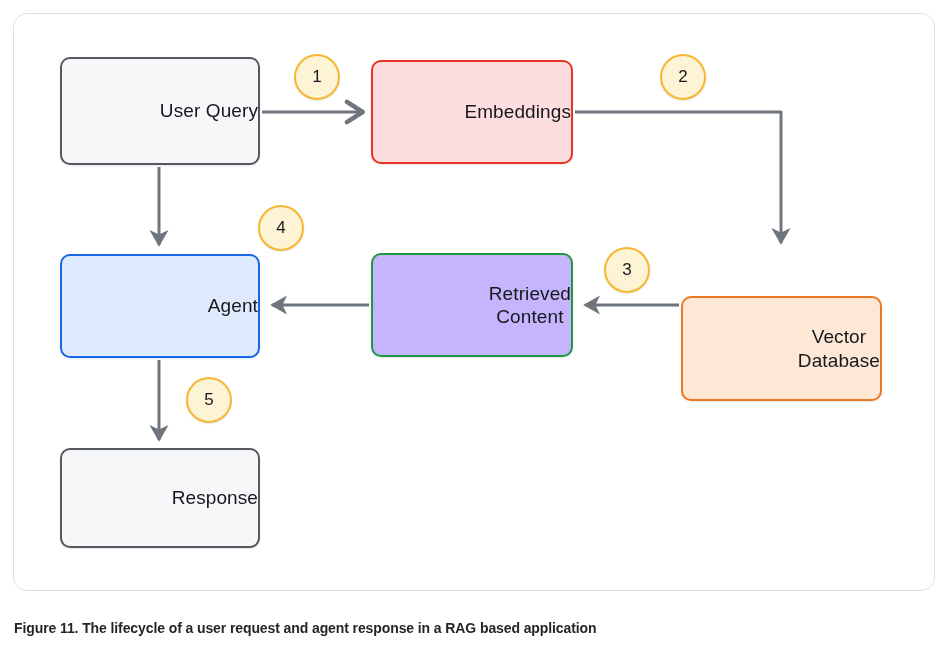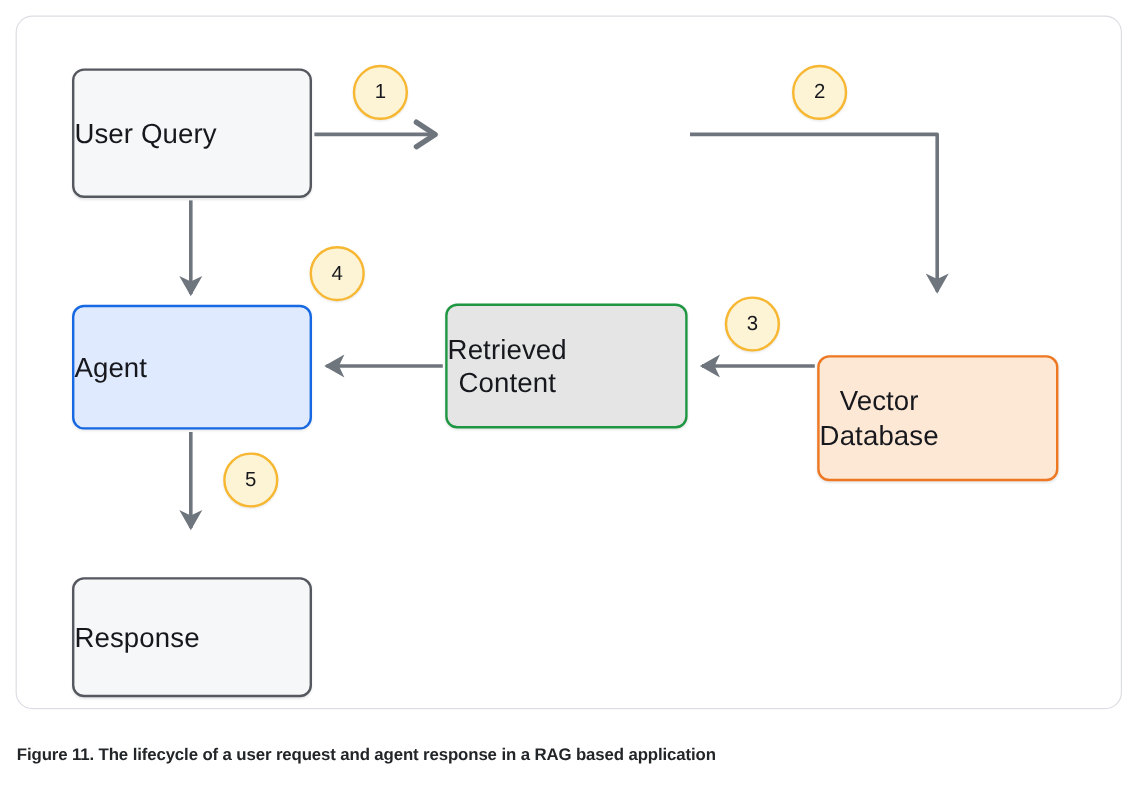--- a/index.html
+++ b/index.html
@@ -48,42 +48,42 @@
 
   
   .node {
     position: absolute;
     box-sizing: border-box;
     border-radius: 10px;
     border-width: 2px;
     border-style: solid;
     display: flex;
     align-items: center;
-    justify-content: flex-start;
+    justify-content: flex-end;
     text-align: center;
     line-height: 1.22;
-    font-size: 23px;
+    font-size: 19px;
     color: #16181d;
     letter-spacing: 0.1px;
     box-shadow: 0 1px 2px rgba(18,20,24,0.10);
   }
   .node .label { display: block; white-space: pre-line; }
 
   .node.grey    { background: #f6f7f9; border-color: #55595f; }
   .node.red     { background: #fdddde; border-color: #ea3323; }
   .node.orange  { background: #fde7d5; border-color: #ee7822; }
-  .node.green   { background: #e5e5e5; border-color: #1e9642; }
+  .node.green   { background: #c4b5fd; border-color: #1e9642; }
   .node.blue    { background: #e0eafe; border-color: #1668e3; }
 
   #node-user-query      { left: 60px;  top: 57px;  width: 200px; height: 108px; }
   #node-embeddings      { left: 371px; top: 60px;  width: 202px; height: 104px; }
   #node-vector-database { left: 681px; top: 252px; width: 201px; height: 105px; margin-top: 44px; }
   #node-retrieved       { left: 371px; top: 253px; width: 202px; height: 104px; }
   #node-agent           { left: 60px;  top: 254px; width: 200px; height: 104px; }
-  #node-response        { left: 60px;  top: 448px; width: 200px; height: 100px; margin-top: 33px; }
+  #node-response        { left: 60px;  top: 448px; width: 200px; height: 100px; }
 
   
   .step-badge {
     position: absolute;
     width: 46px;
     height: 46px;
     box-sizing: border-box;
     border-radius: 50%;
     background: #fdf3d5;
     border: 2px solid #f7b731;
@@ -139,20 +139,23 @@
 
     <path d="M159,167 L159,245" fill="none" stroke="#6f757d" stroke-width="3" marker-end="url(#arrow-solid)"></path>
 
     <path d="M159,360 L159,440" fill="none" stroke="#6f757d" stroke-width="3" marker-end="url(#arrow-solid)"></path>
   </svg>
 
   <div class="node grey" id="node-user-query">
     <span class="label">User Query</span>
   </div>
 
+  <div class="node red" id="node-embeddings">
+    <span class="label">Embeddings</span>
+  </div>
 
   <div class="node orange" id="node-vector-database">
     <span class="label">Vector
 Database</span>
   </div>
 
   <div class="node green" id="node-retrieved">
     <span class="label">Retrieved
 Content</span>
   </div>

